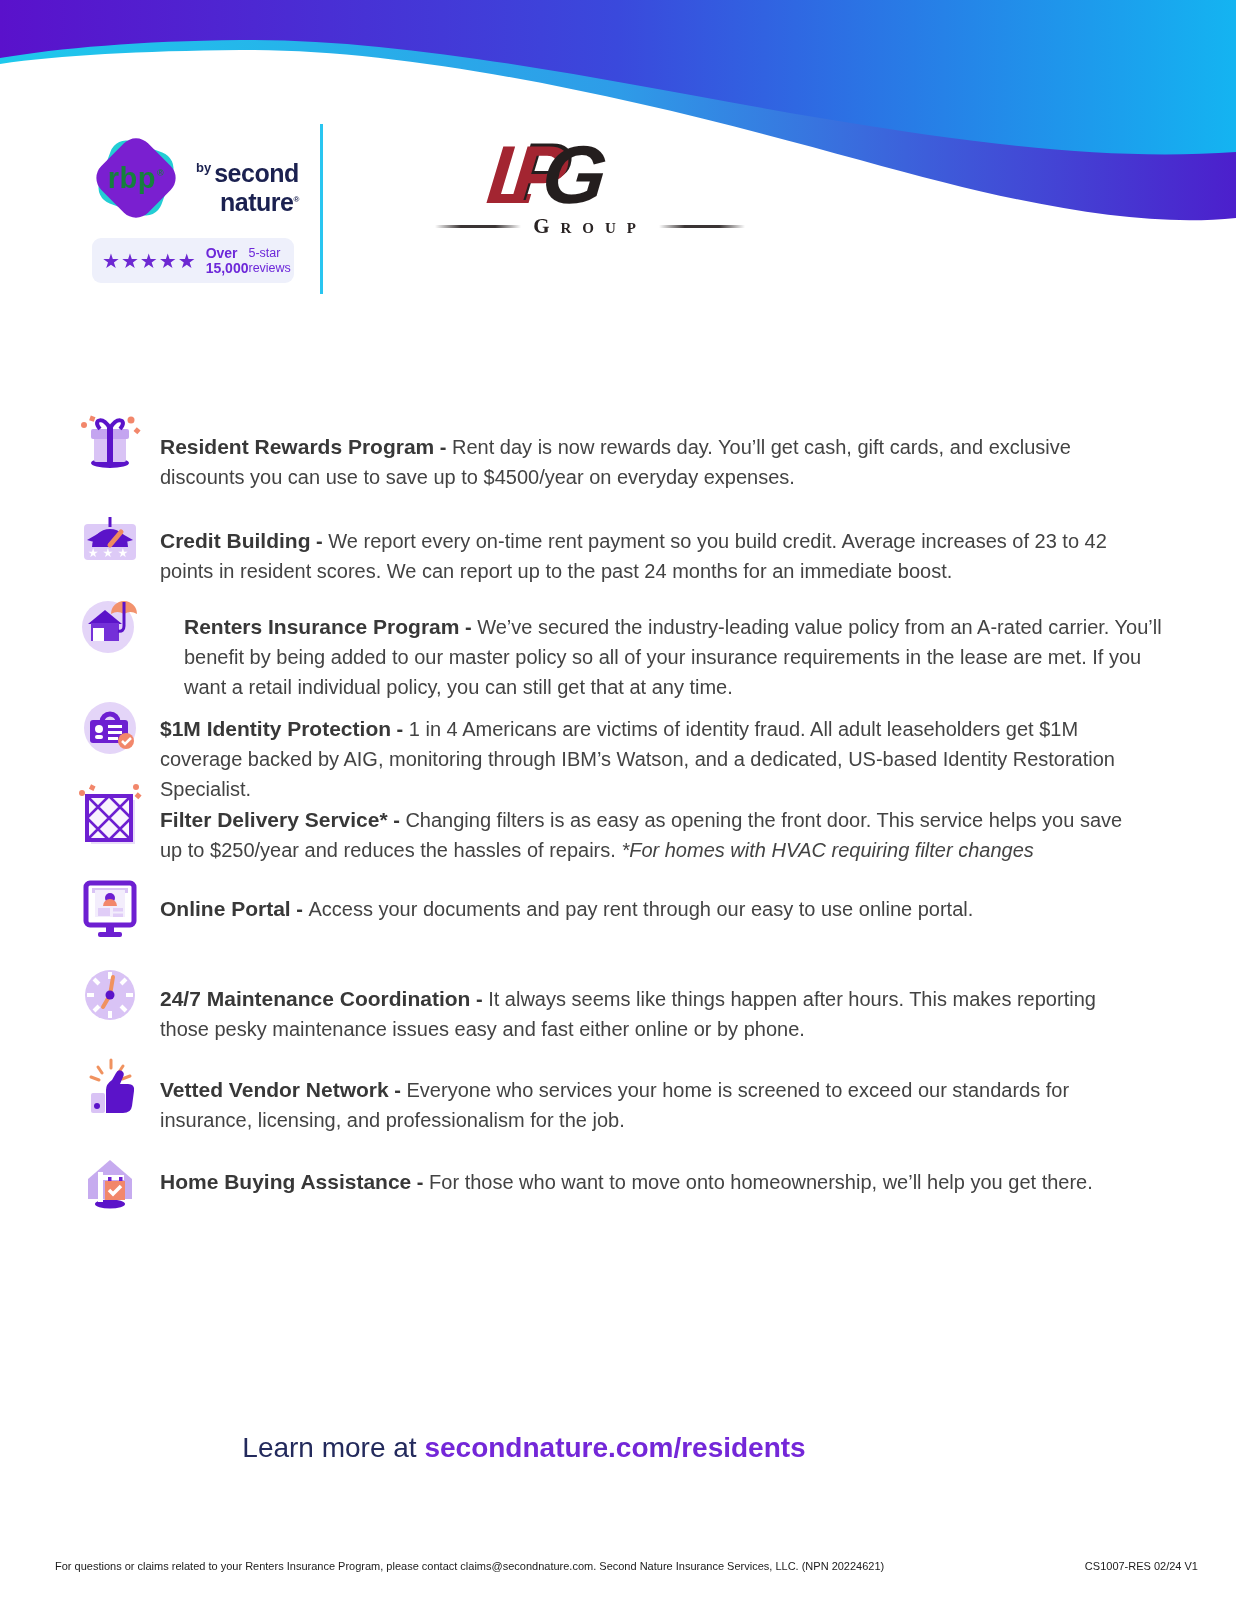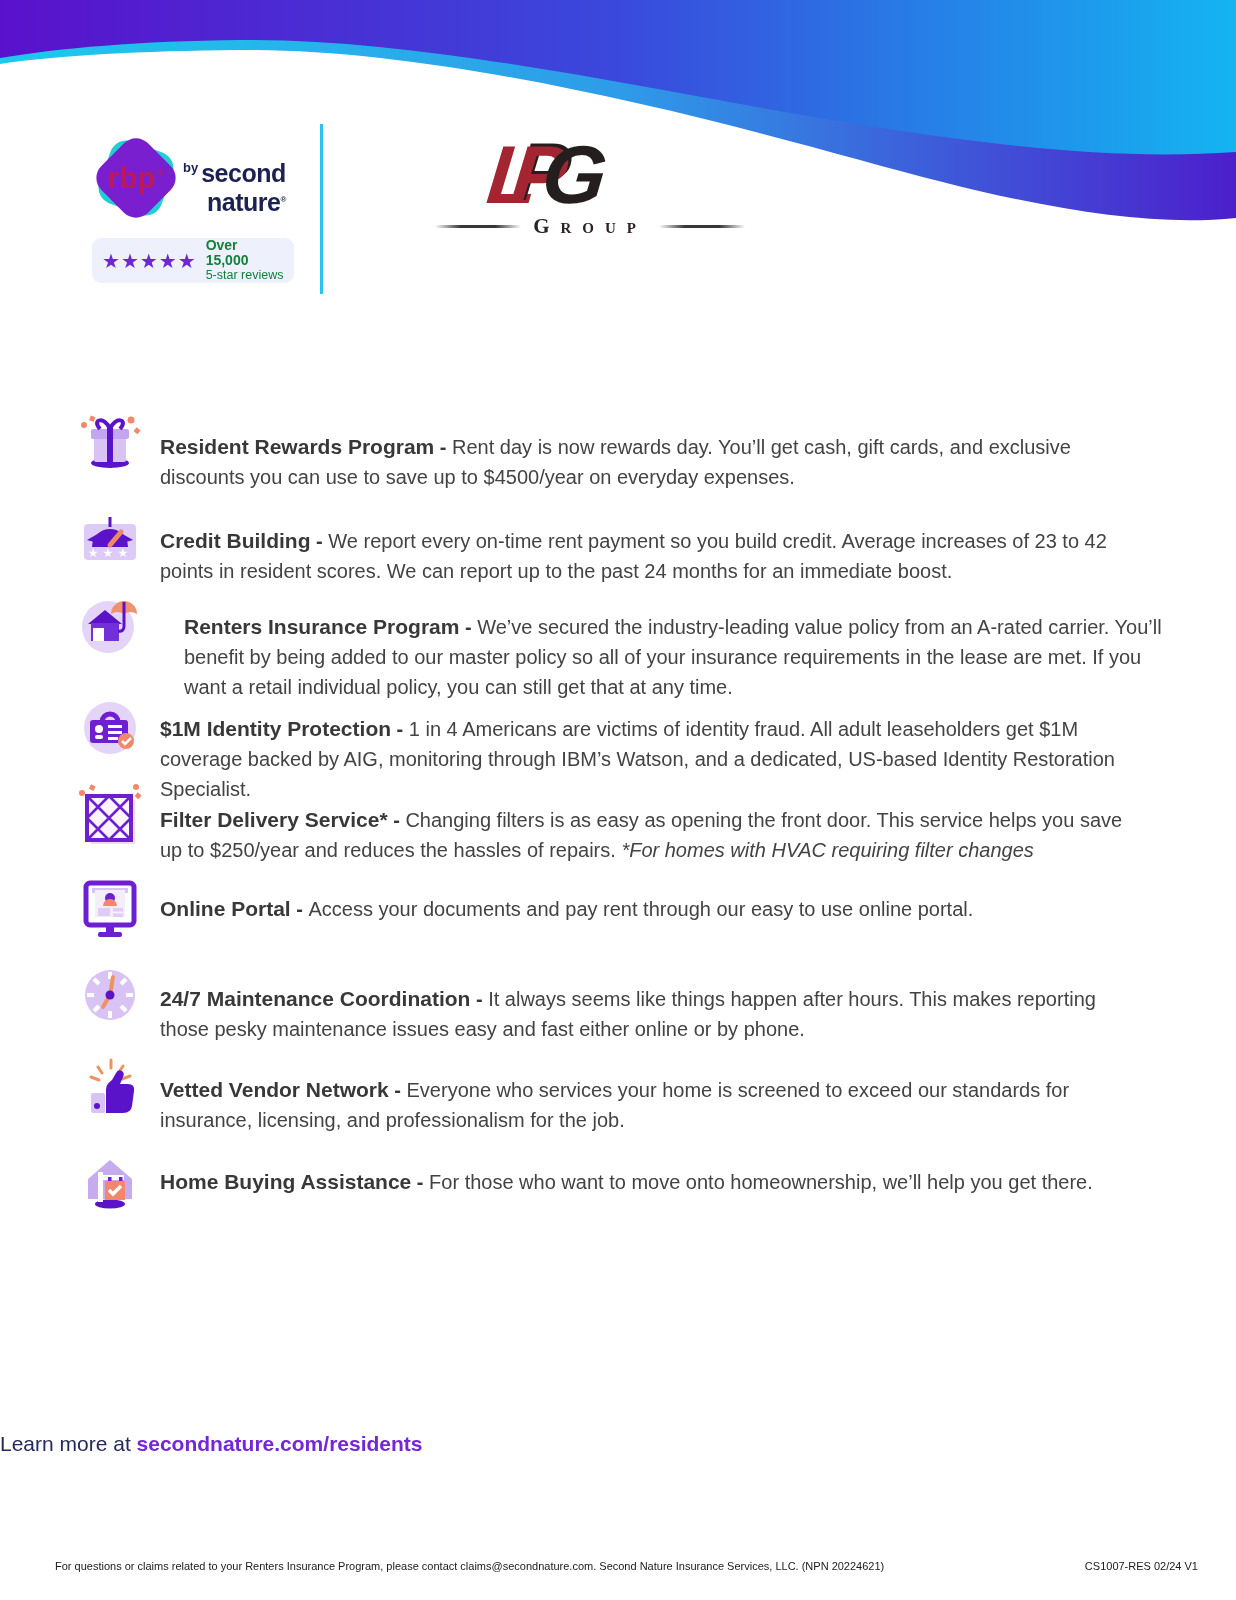--- a/index.html
+++ b/index.html
@@ -9,30 +9,30 @@
     font-family:"Liberation Sans",sans-serif;color:#1e2358;
   }
   
   .wave{position:absolute;top:0;left:0;width:1236px;height:260px;}
   
   .rbp-wrap{position:absolute;left:90px;top:132px;width:92px;height:92px;}
   .rbp-sq{position:absolute;left:13px;top:13px;width:66px;height:66px;border-radius:17px;}
   .rbp-sq.teal{background:#23cdd4;transform:rotate(20deg);}
   .rbp-sq.purple{background:#7a1fd0;transform:rotate(45deg);}
   .rbp-text{position:absolute;inset:0;display:flex;align-items:center;justify-content:center;
-    color:#be185d;font-weight:bold;font-size:29px;letter-spacing:.5px;}
+    color:#15803d;font-weight:bold;font-size:29px;letter-spacing:.5px;}
   .rbp-text sup{font-size:9px;margin:-10px 0 0 1px;}
-  .by-brand{position:absolute;left:183px;top:156px;width:120px;line-height:23px;color:#1b2150;}
+  .by-brand{position:absolute;left:196px;top:156px;width:120px;line-height:23px;color:#1b2150;}
   .by-brand .by{font-size:13px;font-weight:600;vertical-align:10px;margin-right:3px;}
   .by-brand .brand{font-size:25px;font-weight:800;letter-spacing:-.5px;}
   .by-brand .brand sup{font-size:8px;}
   .reviews-pill{position:absolute;left:92px;top:238px;width:202px;height:45px;background:#eef0fb;
     border-radius:9px;display:flex;align-items:center;padding:0 10px;box-sizing:border-box;gap:9px;}
   .stars{color:#6d28d2;font-size:20px;letter-spacing:1px;white-space:nowrap;}
-  .reviews-text{display:flex;flex-direction:column;line-height:15px;color:#15803d;}
+  .reviews-text{display:flex;flex-direction:row;line-height:15px;color:#6d28d9;}
   .reviews-text .l1{font-size:14px;font-weight:bold;}
   .reviews-text .l2{font-size:12.5px;}
   .logo-divider{position:absolute;left:320px;top:124px;width:3px;height:170px;background:#29c5f0;}
   
   .lpg{position:absolute;left:345px;top:138px;width:400px;text-align:center;}
   .lpg-monogram{font-style:italic;font-weight:900;font-size:82px;line-height:74px;
     letter-spacing:-4px;transform:skewX(-6deg);display:inline-block;}
   .lpg-monogram .l{color:#a32531;}
   .lpg-monogram .p{color:#a32531;margin-left:-22px;text-shadow:3px -3px 0 #241e1e;}
   .lpg-monogram .g{color:#241e1e;margin-left:-20px;}
@@ -49,21 +49,21 @@
     padding:0 5px 2px 2px;}
   
   .benefit{position:absolute;left:78px;width:1085px;display:flex;align-items:flex-start;}
   .benefit.center{align-items:center;}
   .benefit .icon{flex:0 0 64px;width:64px;height:68px;}
   .benefit .text{margin-left:18px;width:985px;font-size:20px;line-height:30px;color:#434343;padding-top:4px;}
   .benefit .text .title{font-size:21px;font-weight:bold;color:#383838;}
   .benefit .text .sep{font-weight:bold;color:#383838;}
   .benefit .text .note{font-style:italic;}
   
-  .learn-more{position:absolute;left:0;top:1432px;width:1048px;font-size:21px;color:#232a5c;}
+  .learn-more{position:absolute;left:0;top:1432px;width:1048px;text-align:center;font-size:28px;color:#232a5c;}
   .learn-more .link{font-weight:bold;color:#7427d8;text-decoration:none;cursor:pointer;}
   .fine-print{position:absolute;top:1560px;left:55px;width:940px;font-size:11px;color:#1a1a1a;}
   .doc-code{position:absolute;top:1560px;right:38px;font-size:11px;color:#1a1a1a;}
 </style>
 </head>
 <body>
 
 <div class="page">
 
   <svg class="wave" viewBox="0 0 1236 260" width="1236" height="260" aria-hidden="true">

